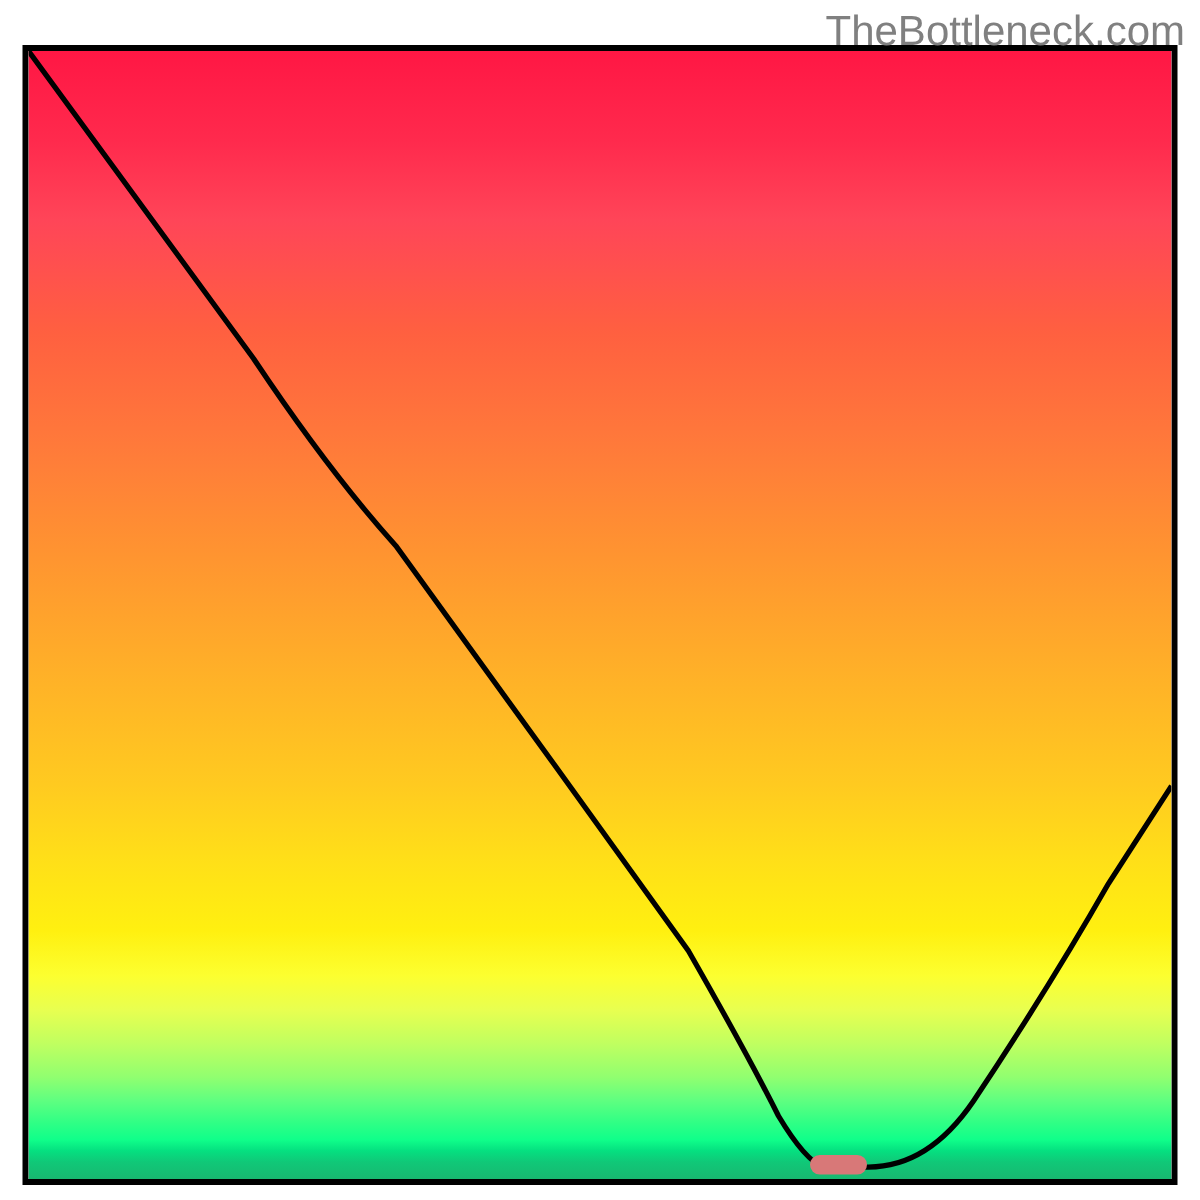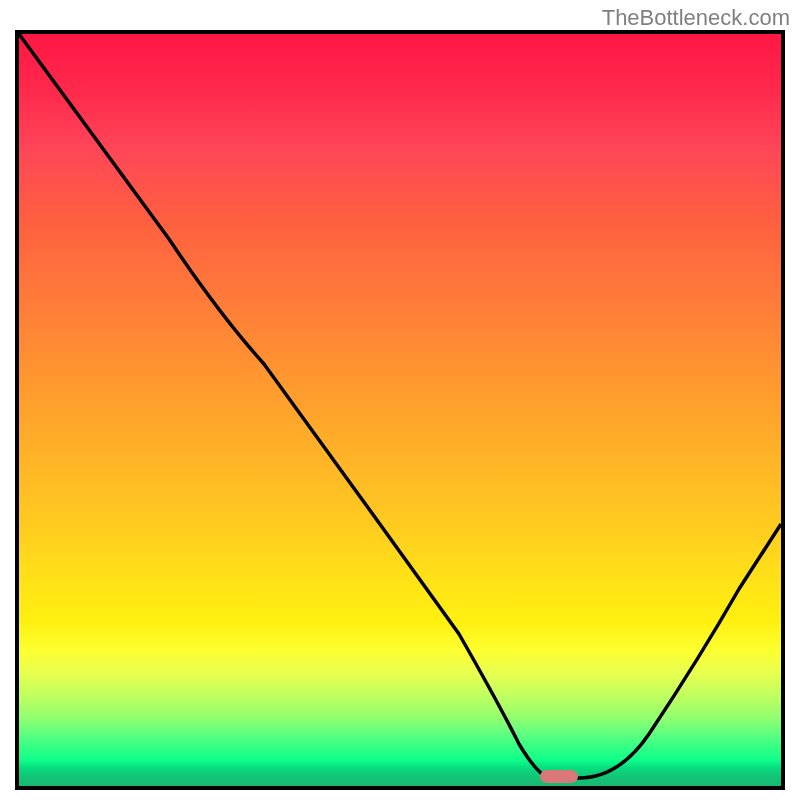--- a/index.html
+++ b/index.html
@@ -12,21 +12,21 @@
       height: 800px;
       background: #ffffff;
       position: relative;
       font-family: Arial, sans-serif;
     }
     .watermark {
       position: absolute;
       top: 5px;
       right: 10px;
       color: #808080;
-      font-size: 22px;
+      font-size: 28px;
       font-weight: normal;
       z-index: 10;
     }
     .chart-container {
       position: absolute;
       top: 30px;
       left: 15px;
       width: 770px;
       height: 760px;
       border: 4px solid #000000;

